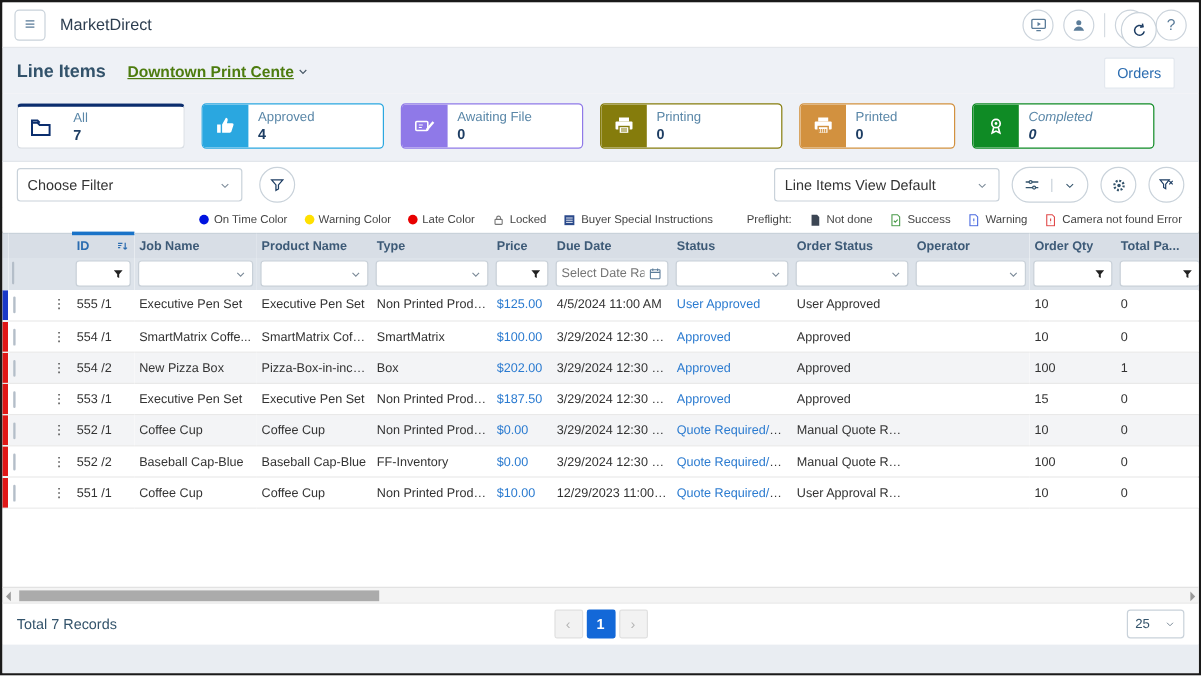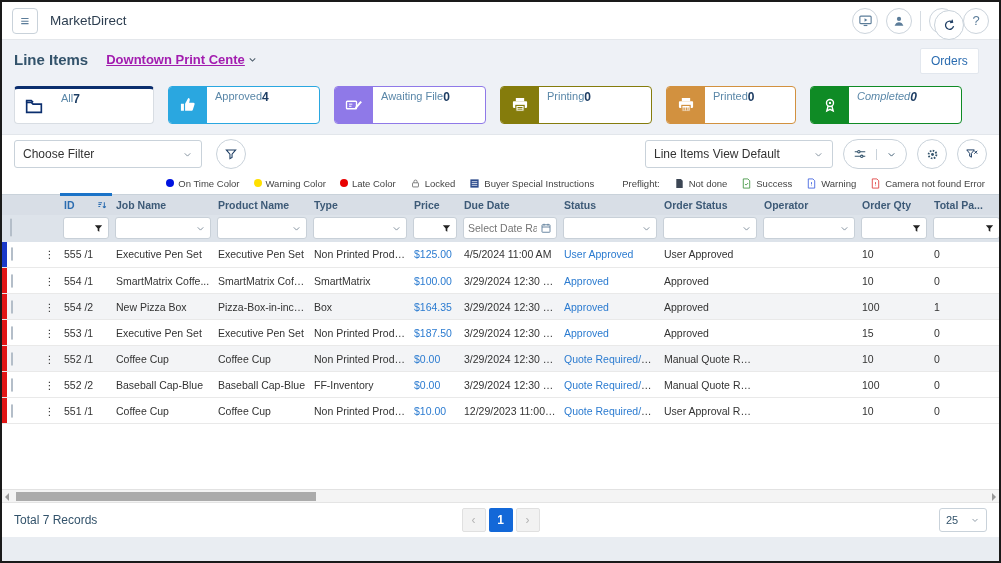--- a/index.html
+++ b/index.html
@@ -10,30 +10,30 @@
   .appbar { height:38px; background:#fff; border-bottom:1px solid #e4e7eb; display:flex; align-items:center; padding:0 10px; flex:0 0 auto; }
   .hamburger { width:26px; height:26px; border:1px solid #c9d2da; border-radius:4px; color:#5b7c99; font-size:15px; display:flex; align-items:center; justify-content:center; cursor:pointer; background:#fff; }
   .app-title { font-size:13.5px; color:#2d3e50; margin-left:12px; }
   .appbar-right { margin-left:auto; display:flex; align-items:center; gap:8px; }
   .circ { width:26px; height:26px; border:1px solid #ccd4dc; border-radius:50%; display:flex; align-items:center; justify-content:center; color:#5b7c99; background:#fff; cursor:pointer; font-size:13px; }
   .vdiv { width:1px; height:20px; background:#d6dce2; }
 
   
   .pagebar { height:38px; background:#eef1f6; display:flex; align-items:center; padding:0 12px; flex:0 0 auto; }
   .page-title { font-size:15px; font-weight:bold; color:#33536b; }
-  .loc-link { font-size:13px; font-weight:bold; color:#a21caf; text-decoration:underline; margin-left:18px; display:flex; align-items:center; cursor:pointer; }
+  .loc-link { font-size:13px; font-weight:bold; color:#4d7c0f; text-decoration:underline; margin-left:18px; display:flex; align-items:center; cursor:pointer; }
   .pagebar-right { margin-left:auto; display:flex; align-items:center; gap:8px;flex-direction:column; }
   .btn-orders { height:26px; padding:0 10px; background:#fff; color:#2b6cb0; font-size:12px; border:1px solid #e2e7ee; border-radius:2px; cursor:pointer; display:flex; align-items:center; }
   .btn-lineitems { height:26px; padding:0 10px; background:#0a2d6e; color:#fff; font-size:12px; border:none; border-radius:2px; cursor:pointer; display:flex; align-items:center; }
 
   
   .cards { background:#eef1f6; padding:8px 12px 10px; display:flex; gap:14px; flex:0 0 auto; border-bottom:1px solid #e2e6eb; }
   .card { height:38px; background:#fff; border-radius:4px; display:flex; align-items:stretch; overflow:hidden; cursor:pointer; }
   .card .ic { width:38px; display:flex; align-items:center; justify-content:center; color:#fff; flex:0 0 auto; }
-  .card .txt { padding:3px 10px 3px 8px; display:flex; justify-content:center; }
+  .card .txt { padding:3px 10px 3px 8px; display:flex; flex-direction:column; justify-content:center; }
   .card .lbl { font-size:11px; color:#5a87a8; line-height:13px; white-space:nowrap; }
   .card .cnt { font-size:12px; font-weight:bold; color:#1d3d63; line-height:14px; }
   .card-all { width:140px; border:1px solid #d8dde3; border-top:3px solid #0b2e6e; }
   .card-all .ic { color:#0b2e6e; }
   .card-approved { width:152px; border:1px solid #2aa7e0; } .card-approved .ic { background:#2aa7e0; }
   .card-awaiting { width:152px; border:1px solid #8f79e8; } .card-awaiting .ic { background:#8f79e8; }
   .card-printing { width:152px; border:1px solid #857c0c; } .card-printing .ic { background:#857c0c; }
   .card-printed  { width:130px; border:1px solid #d2913f; } .card-printed .ic { background:#d2913f; }
   .card-completed{ width:152px; border:1px solid #0f8b25;font-style:italic; } .card-completed .ic { background:#0f8b25; }
 
@@ -567,21 +567,21 @@
         <td>0</td>
       </tr>
       <tr>
         <td class="ind ind-red"></td>
         <td><span class="rowchk"></span></td>
         <td class="kebab">⋮</td>
         <td>554 /2</td>
         <td>New Pizza Box</td>
         <td>Pizza-Box-in-inches</td>
         <td>Box</td>
-        <td class="c-price"><a>$164.35</a></td>
+        <td class="c-price"><a>$202.00</a></td>
         <td>3/29/2024 12:30 PM</td>
         <td class="c-status"><a>Approved</a></td>
         <td>Approved</td>
         <td></td>
         <td>100</td>
         <td>1</td>
       </tr>
       <tr>
         <td class="ind ind-red"></td>
         <td><span class="rowchk"></span></td>

